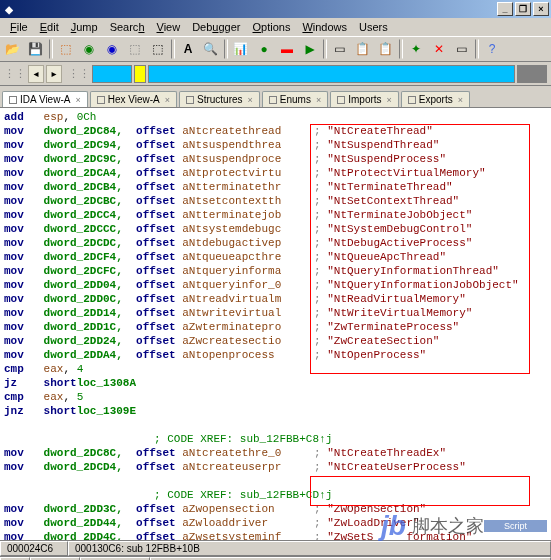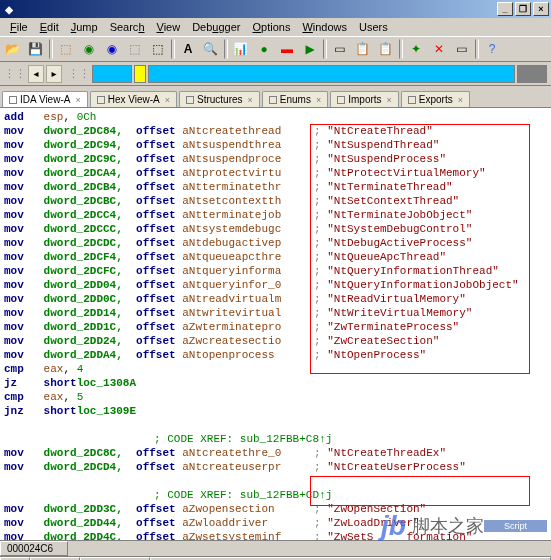--- a/index.html
+++ b/index.html
@@ -134,20 +134,21 @@
     </div>
   </div>
 
 <div class="codearea" id="codearea"><div class="line"><span class="kw">add   </span><span class="off">esp</span>, <span class="num">0Ch</span></div><div class="line"><span style="display:inline-block;width:310px;overflow:hidden"><span class="kw">mov   </span><span class="addr">dword_2DC84,  </span><span class="kw">offset</span> <span class="off">aNtcreatethread</span></span><span class="cmt">; </span><span class="str">"NtCreateThread"</span></div><div class="line"><span style="display:inline-block;width:310px;overflow:hidden"><span class="kw">mov   </span><span class="addr">dword_2DC94,  </span><span class="kw">offset</span> <span class="off">aNtsuspendthrea</span></span><span class="cmt">; </span><span class="str">"NtSuspendThread"</span></div><div class="line"><span style="display:inline-block;width:310px;overflow:hidden"><span class="kw">mov   </span><span class="addr">dword_2DC9C,  </span><span class="kw">offset</span> <span class="off">aNtsuspendproce</span></span><span class="cmt">; </span><span class="str">"NtSuspendProcess"</span></div><div class="line"><span style="display:inline-block;width:310px;overflow:hidden"><span class="kw">mov   </span><span class="addr">dword_2DCA4,  </span><span class="kw">offset</span> <span class="off">aNtprotectvirtu</span></span><span class="cmt">; </span><span class="str">"NtProtectVirtualMemory"</span></div><div class="line"><span style="display:inline-block;width:310px;overflow:hidden"><span class="kw">mov   </span><span class="addr">dword_2DCB4,  </span><span class="kw">offset</span> <span class="off">aNtterminatethr</span></span><span class="cmt">; </span><span class="str">"NtTerminateThread"</span></div><div class="line"><span style="display:inline-block;width:310px;overflow:hidden"><span class="kw">mov   </span><span class="addr">dword_2DCBC,  </span><span class="kw">offset</span> <span class="off">aNtsetcontextth</span></span><span class="cmt">; </span><span class="str">"NtSetContextThread"</span></div><div class="line"><span style="display:inline-block;width:310px;overflow:hidden"><span class="kw">mov   </span><span class="addr">dword_2DCC4,  </span><span class="kw">offset</span> <span class="off">aNtterminatejob</span></span><span class="cmt">; </span><span class="str">"NtTerminateJobObject"</span></div><div class="line"><span style="display:inline-block;width:310px;overflow:hidden"><span class="kw">mov   </span><span class="addr">dword_2DCCC,  </span><span class="kw">offset</span> <span class="off">aNtsystemdebugc</span></span><span class="cmt">; </span><span class="str">"NtSystemDebugControl"</span></div><div class="line"><span style="display:inline-block;width:310px;overflow:hidden"><span class="kw">mov   </span><span class="addr">dword_2DCDC,  </span><span class="kw">offset</span> <span class="off">aNtdebugactivep</span></span><span class="cmt">; </span><span class="str">"NtDebugActiveProcess"</span></div><div class="line"><span style="display:inline-block;width:310px;overflow:hidden"><span class="kw">mov   </span><span class="addr">dword_2DCF4,  </span><span class="kw">offset</span> <span class="off">aNtqueueapcthre</span></span><span class="cmt">; </span><span class="str">"NtQueueApcThread"</span></div><div class="line"><span style="display:inline-block;width:310px;overflow:hidden"><span class="kw">mov   </span><span class="addr">dword_2DCFC,  </span><span class="kw">offset</span> <span class="off">aNtqueryinforma</span></span><span class="cmt">; </span><span class="str">"NtQueryInformationThread"</span></div><div class="line"><span style="display:inline-block;width:310px;overflow:hidden"><span class="kw">mov   </span><span class="addr">dword_2DD04,  </span><span class="kw">offset</span> <span class="off">aNtqueryinfor_0</span></span><span class="cmt">; </span><span class="str">"NtQueryInformationJobObject"</span></div><div class="line"><span style="display:inline-block;width:310px;overflow:hidden"><span class="kw">mov   </span><span class="addr">dword_2DD0C,  </span><span class="kw">offset</span> <span class="off">aNtreadvirtualm</span></span><span class="cmt">; </span><span class="str">"NtReadVirtualMemory"</span></div><div class="line"><span style="display:inline-block;width:310px;overflow:hidden"><span class="kw">mov   </span><span class="addr">dword_2DD14,  </span><span class="kw">offset</span> <span class="off">aNtwritevirtual</span></span><span class="cmt">; </span><span class="str">"NtWriteVirtualMemory"</span></div><div class="line"><span style="display:inline-block;width:310px;overflow:hidden"><span class="kw">mov   </span><span class="addr">dword_2DD1C,  </span><span class="kw">offset</span> <span class="off">aZwterminatepro</span></span><span class="cmt">; </span><span class="str">"ZwTerminateProcess"</span></div><div class="line"><span style="display:inline-block;width:310px;overflow:hidden"><span class="kw">mov   </span><span class="addr">dword_2DD24,  </span><span class="kw">offset</span> <span class="off">aZwcreatesectio</span></span><span class="cmt">; </span><span class="str">"ZwCreateSection"</span></div><div class="line"><span style="display:inline-block;width:310px;overflow:hidden"><span class="kw">mov   </span><span class="addr">dword_2DDA4,  </span><span class="kw">offset</span> <span class="off">aNtopenprocess </span></span><span class="cmt">; </span><span class="str">"NtOpenProcess"</span></div><div class="line"><span class="kw">cmp   </span><span class="off">eax</span>, <span class="num">4</span></div><div class="line"><span class="kw">jz    </span><span class="kw">short</span> <span class="addr">loc_1308A</span></div><div class="line"><span class="kw">cmp   </span><span class="off">eax</span>, <span class="num">5</span></div><div class="line"><span class="kw">jnz   </span><span class="kw">short</span> <span class="addr">loc_1309E</span></div><div class="line">&nbsp;</div><div class="line"><span style="display:inline-block;width:150px"></span><span class="xref">; CODE XREF: sub_12FBB+C8↑j</span></div><div class="line"><span style="display:inline-block;width:310px;overflow:hidden"><span class="kw">mov   </span><span class="addr">dword_2DC8C,  </span><span class="kw">offset</span> <span class="off">aNtcreatethre_0</span></span><span class="cmt">; </span><span class="str">"NtCreateThreadEx"</span></div><div class="line"><span style="display:inline-block;width:310px;overflow:hidden"><span class="kw">mov   </span><span class="addr">dword_2DCD4,  </span><span class="kw">offset</span> <span class="off">aNtcreateuserpr</span></span><span class="cmt">; </span><span class="str">"NtCreateUserProcess"</span></div><div class="line">&nbsp;</div><div class="line"><span style="display:inline-block;width:150px"></span><span class="xref">; CODE XREF: sub_12FBB+CD↑j</span></div><div class="line"><span style="display:inline-block;width:310px;overflow:hidden"><span class="kw">mov   </span><span class="addr">dword_2DD3C,  </span><span class="kw">offset</span> <span class="off">aZwopensection </span></span><span class="cmt">; </span><span class="str">"ZwOpenSection"</span></div><div class="line"><span style="display:inline-block;width:310px;overflow:hidden"><span class="kw">mov   </span><span class="addr">dword_2DD44,  </span><span class="kw">offset</span> <span class="off">aZwloaddriver  </span></span><span class="cmt">; </span><span class="str">"ZwLoadDriver"</span></div><div class="line"><span style="display:inline-block;width:310px;overflow:hidden"><span class="kw">mov   </span><span class="addr">dword_2DD4C,  </span><span class="kw">offset</span> <span class="off">aZwsetsysteminf</span></span><span class="cmt">; </span><span class="str">"ZwSetS     formation"</span></div>
   <div class="redbox" style="left:310px; top:16px; width:220px; height:250px;"></div>
   <div class="redbox" style="left:310px; top:368px; width:220px; height:30px;"></div>
 </div>
 
 <div class="statusbar">
   <div class="cell" style="width:68px">000024C6</div>
+  <div class="cell" style="flex:1">000130C6: sub 12FBB+10B</div>
 </div>
 <div class="statusbar">
   <div class="cell" style="width:30px"><span>AU:</span></div>
   <div class="cell" style="width:50px">idle</div>
   <div class="cell" style="width:70px">Down</div>
   <div class="cell" style="flex:1">Disk: 34GB</div>
 </div>
 
 <div class="watermark">
   <span class="jb">jb</span>

